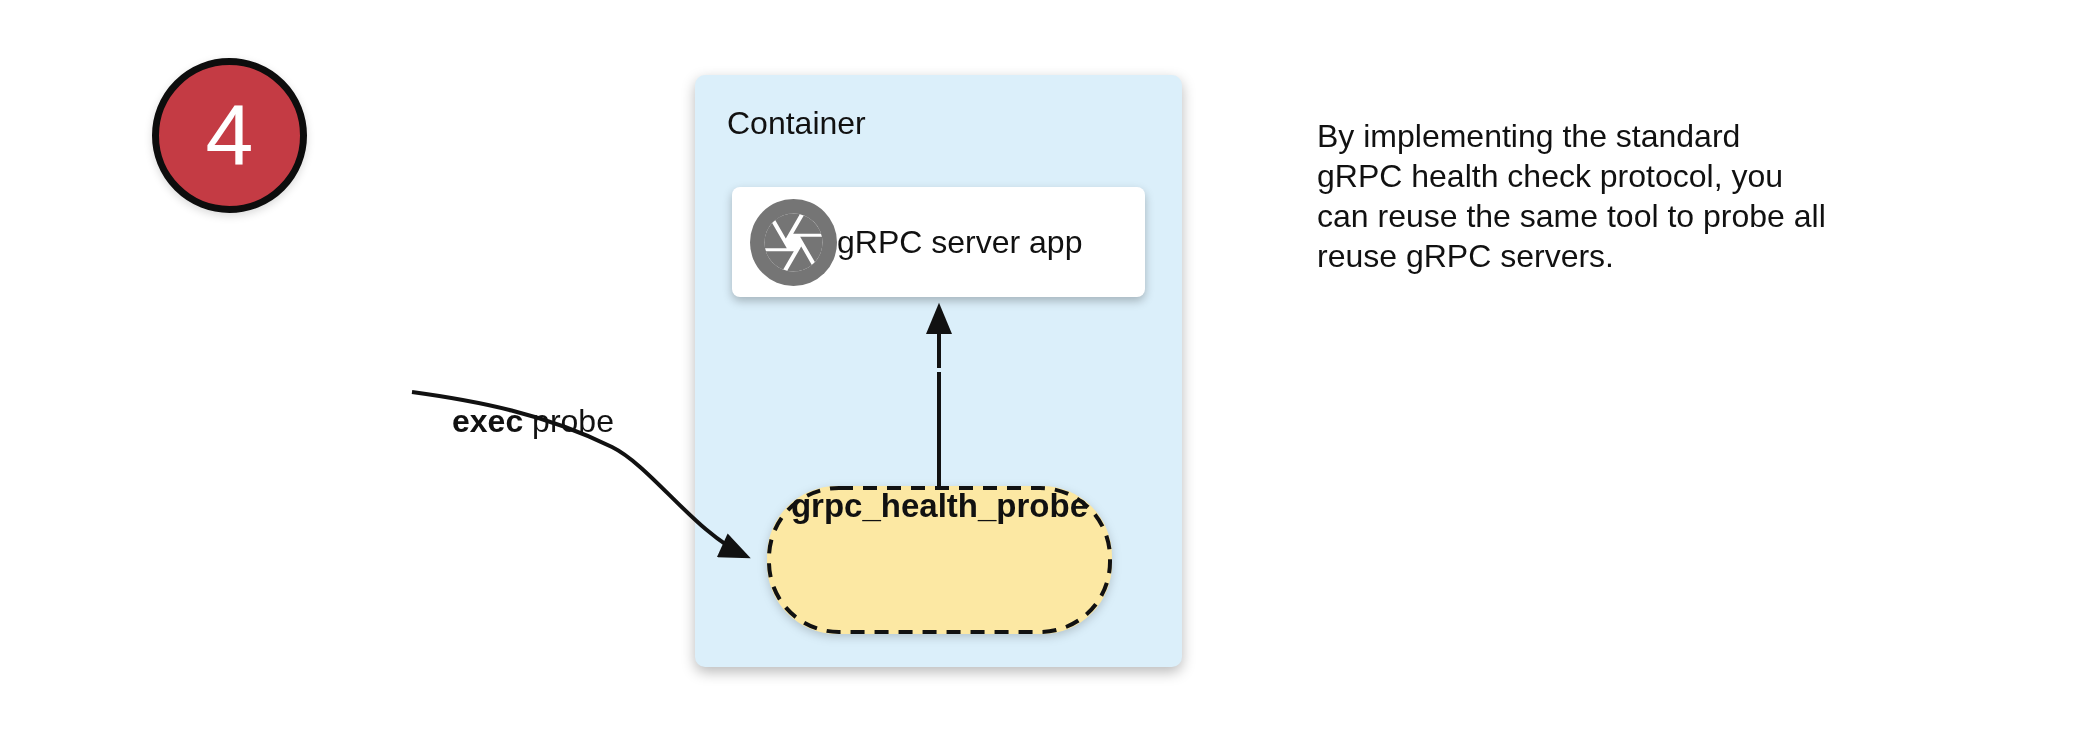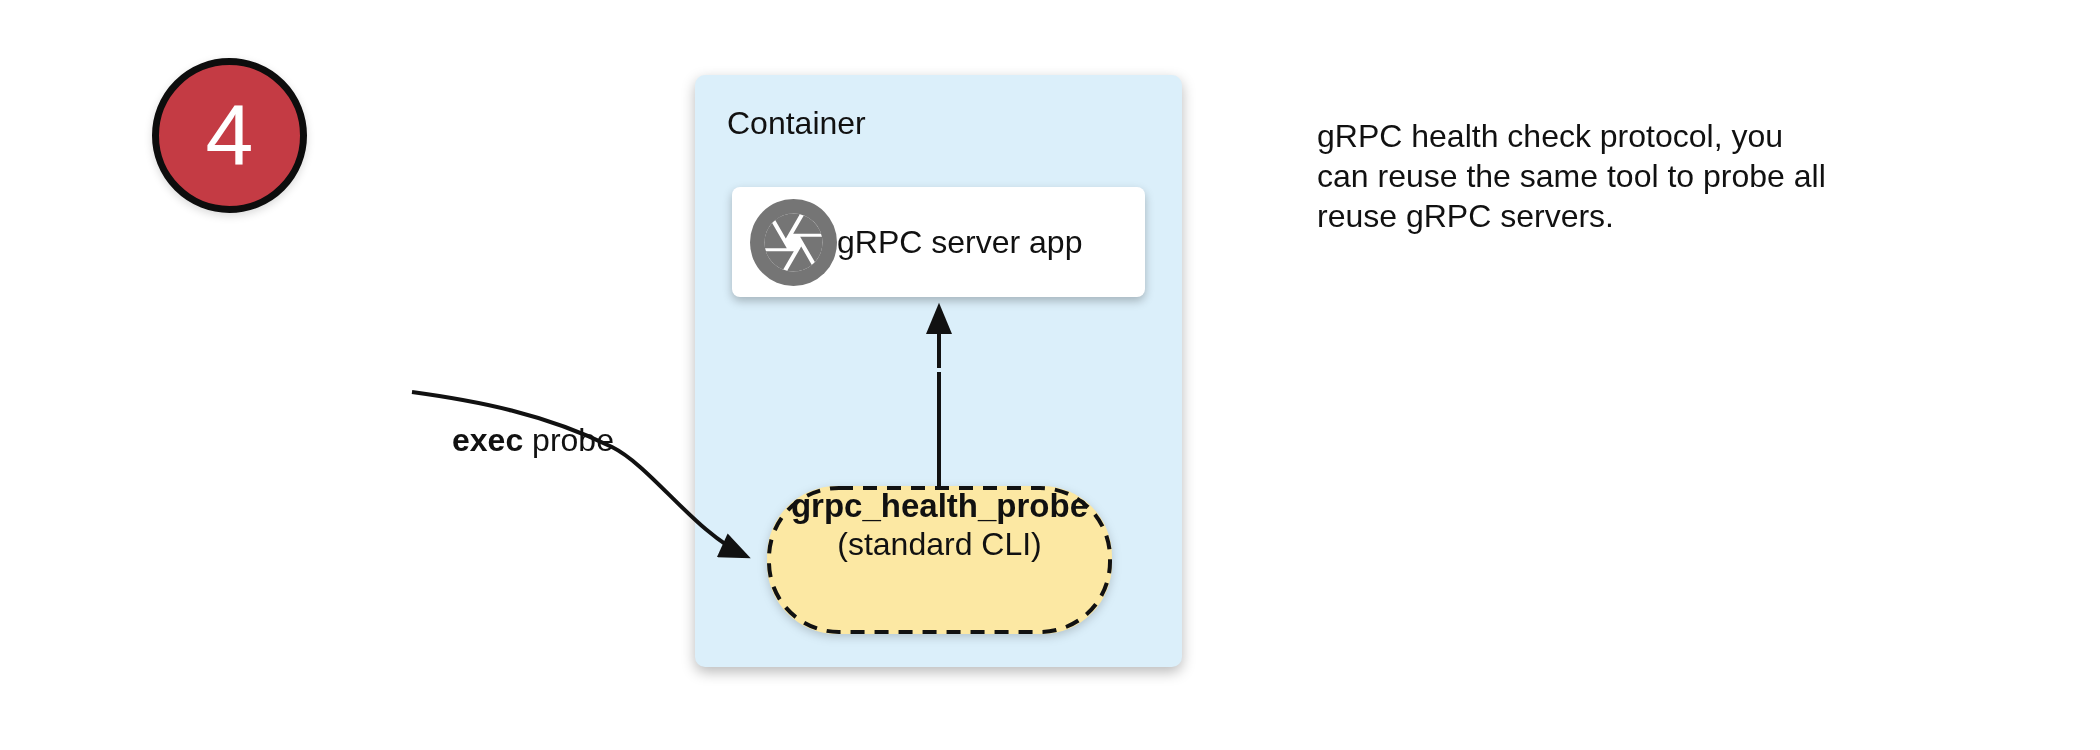--- a/index.html
+++ b/index.html
@@ -50,21 +50,21 @@
   }
   .probeBox svg.dash{position:absolute;inset:0;width:100%;height:100%;}
   .probeName{font-size:33px;font-weight:bold;line-height:39px;z-index:1;}
   .probeSub{font-size:32px;line-height:39px;z-index:1;}
   
   svg.overlay{position:absolute;inset:0;width:2100px;height:750px;pointer-events:none;}
   .arrowLine{stroke:var(--line-black,#111);stroke-width:4;fill:none;}
   .arrowHead{fill:var(--line-black,#111);}
   .dashRect{stroke:var(--line-black,#111);stroke-width:4;fill:none;stroke-dasharray:14 10;}
   
-  .execLabel{position:absolute;left:452px;top:422px;font-size:32px;z-index:3;white-space:nowrap;}
+  .execLabel{position:absolute;left:452px;top:403px;font-size:32px;z-index:3;white-space:nowrap;}
   .execLabel b{font-weight:bold;}
   
   .caption{position:absolute;left:1317px;top:116px;font-size:32px;line-height:40px;}
   .caption div{white-space:nowrap;}
 </style>
 </head>
 <body>
 
 <div class="canvas">
 
@@ -88,39 +88,39 @@
     </div>
 
     <div class="protocolLabel">
     </div>
 
     <div class="probeBox">
       <svg class="dash" viewBox="0 0 345 148" aria-hidden="true">
         <rect class="dashRect" x="2" y="2" width="341" height="144" rx="70" ry="70"></rect>
       </svg>
       <div class="probeName">grpc_health_probe</div>
-      <div class="probeSub">(standard CLI)</div>
     </div>
   </div>
 
   <svg class="overlay" aria-hidden="true">
     <defs>
       <marker id="ah" viewBox="0 0 12 10" refX="10" refY="5" markerWidth="8" markerHeight="6.5" orient="auto">
         <path class="arrowHead" d="M0,0 L12,5 L0,10 Z"></path>
       </marker>
     </defs>
 
     <path class="arrowLine" d="M 412 392 C 478 401, 545 414, 612 447 C 652 467, 695 533, 746 556" marker-end="url(#ah)"></path>
 
     <path class="arrowLine" d="M 939 486 L 939 308" marker-end="url(#ah)"></path>
   </svg>
 
   <div class="execLabel">
     <b>exec</b><span> probe</span>
   </div>
 
   <div class="caption">
+    <div>By implementing the standard</div>
     <div>gRPC health check protocol, you</div>
     <div>can reuse the same tool to probe all</div>
     <div>reuse gRPC servers.</div>
   </div>
 
 </div>
 
 </body></html>

